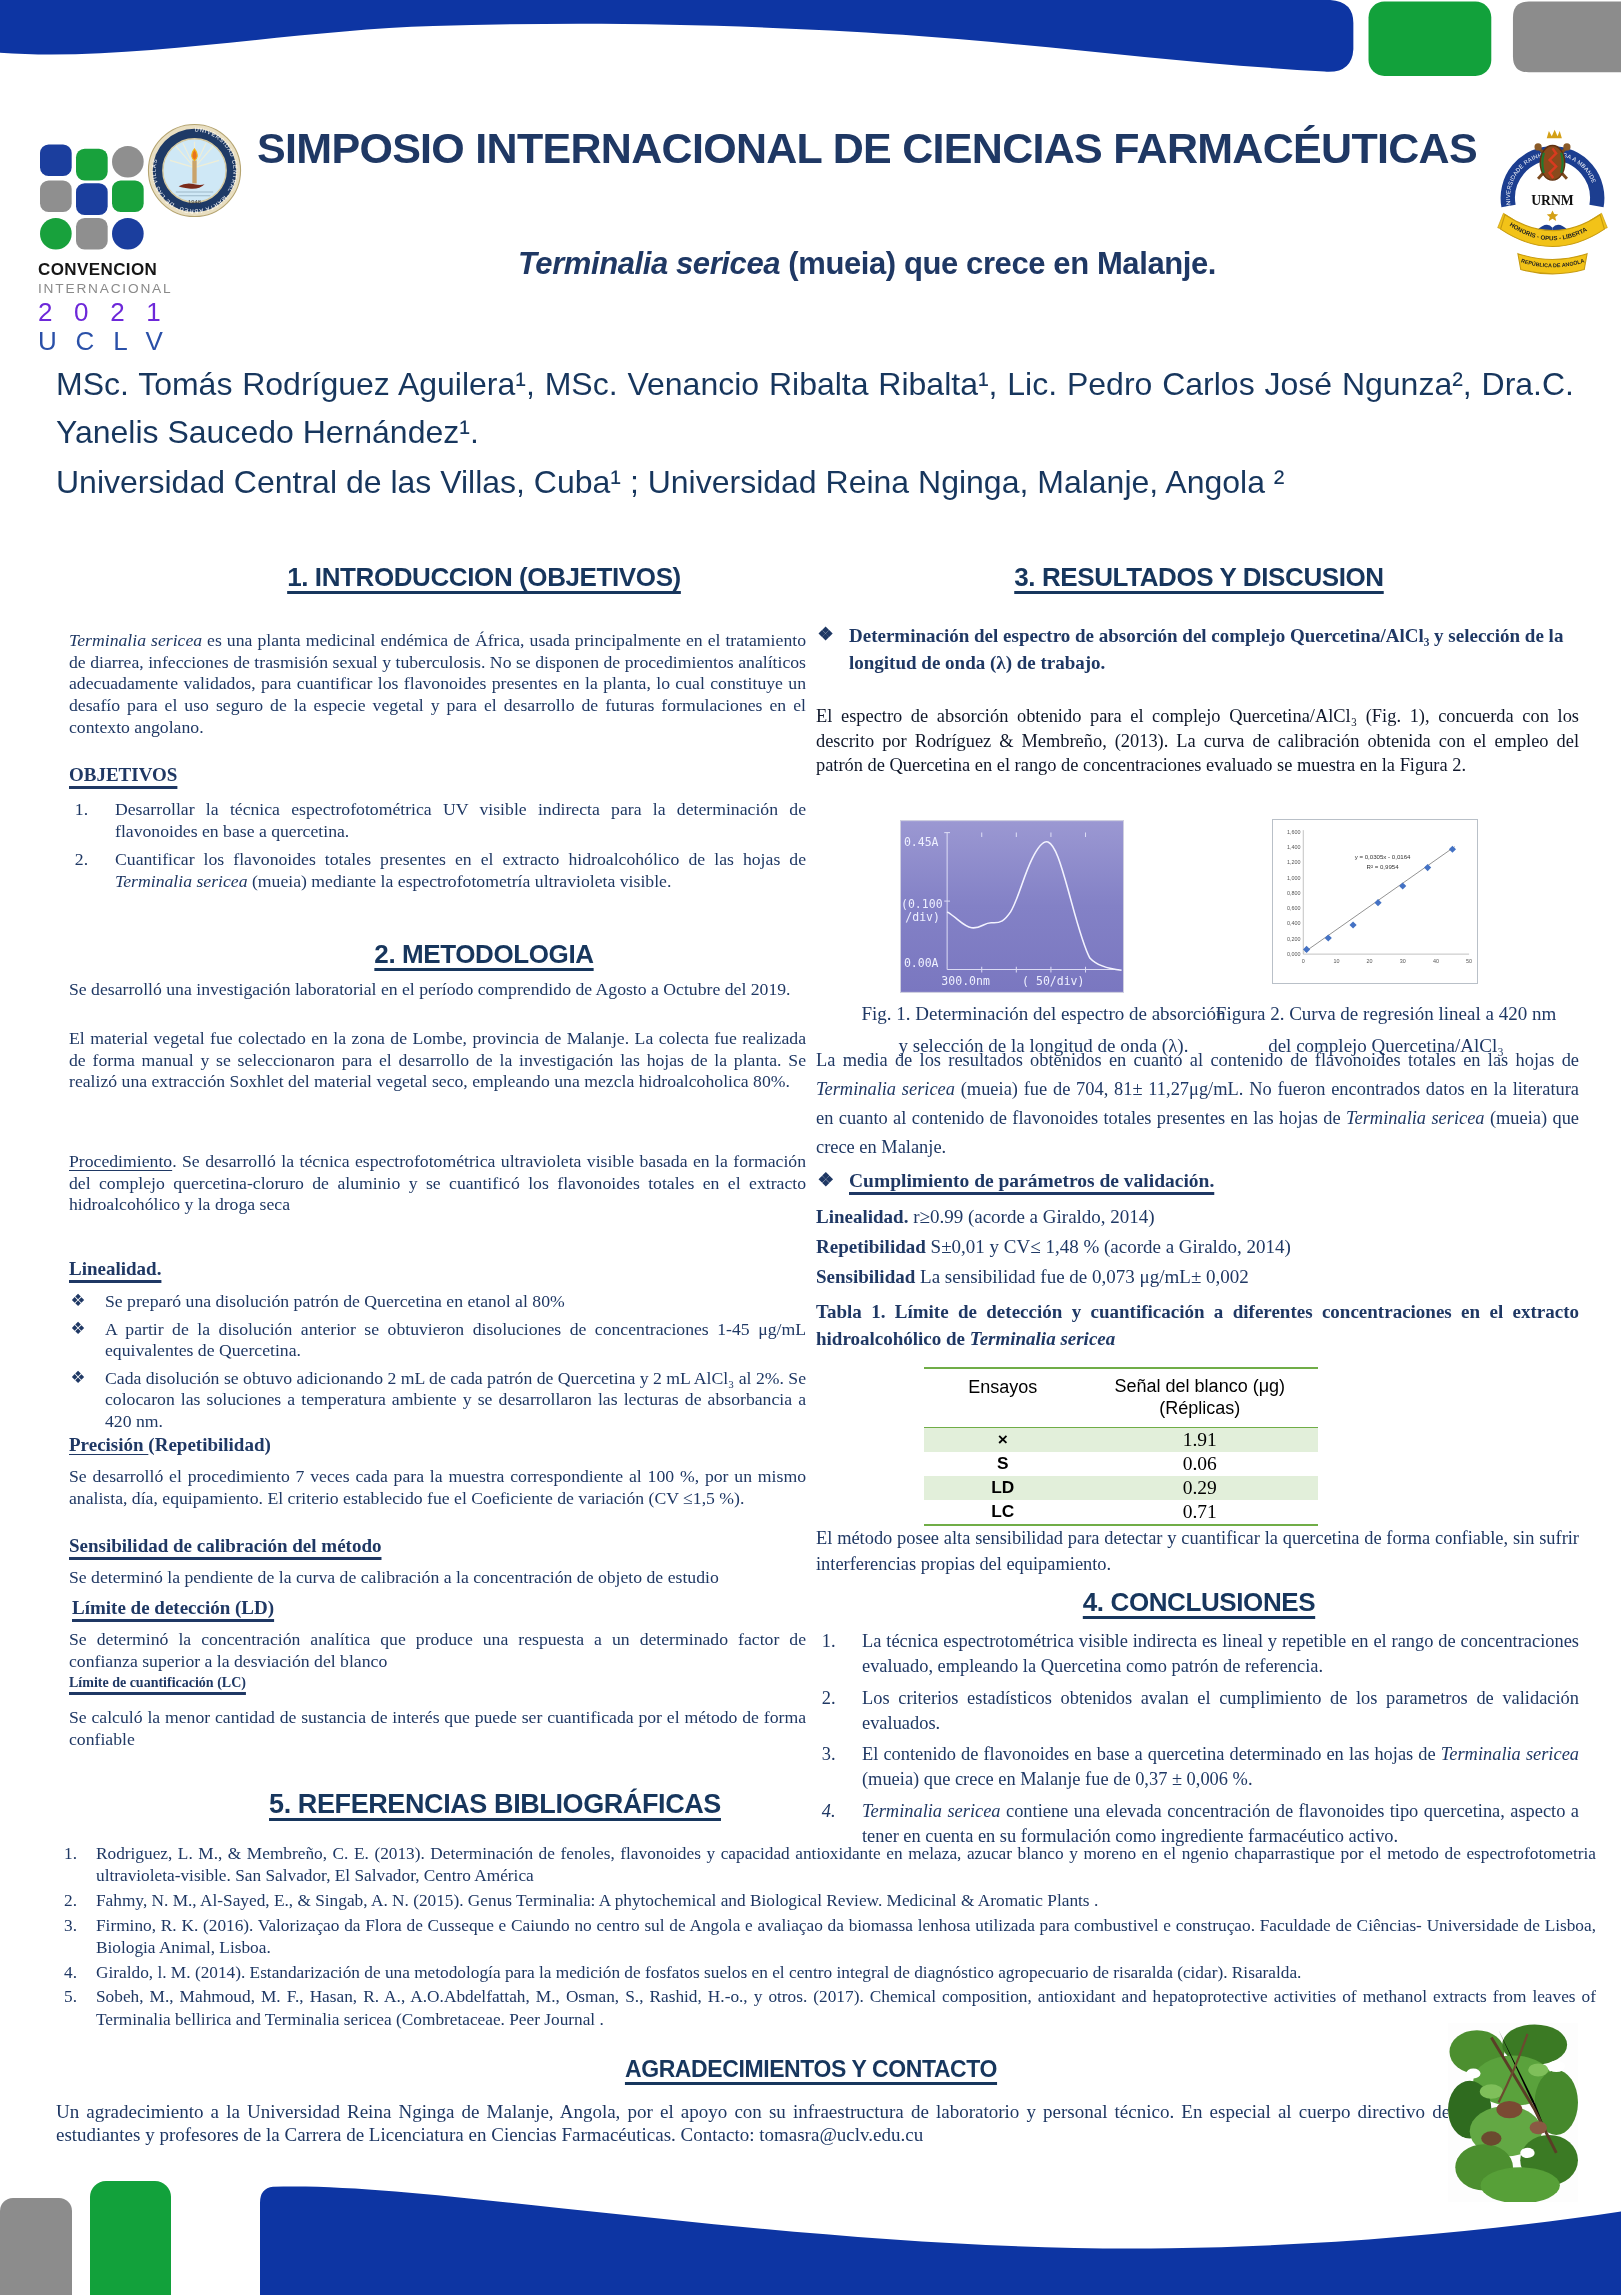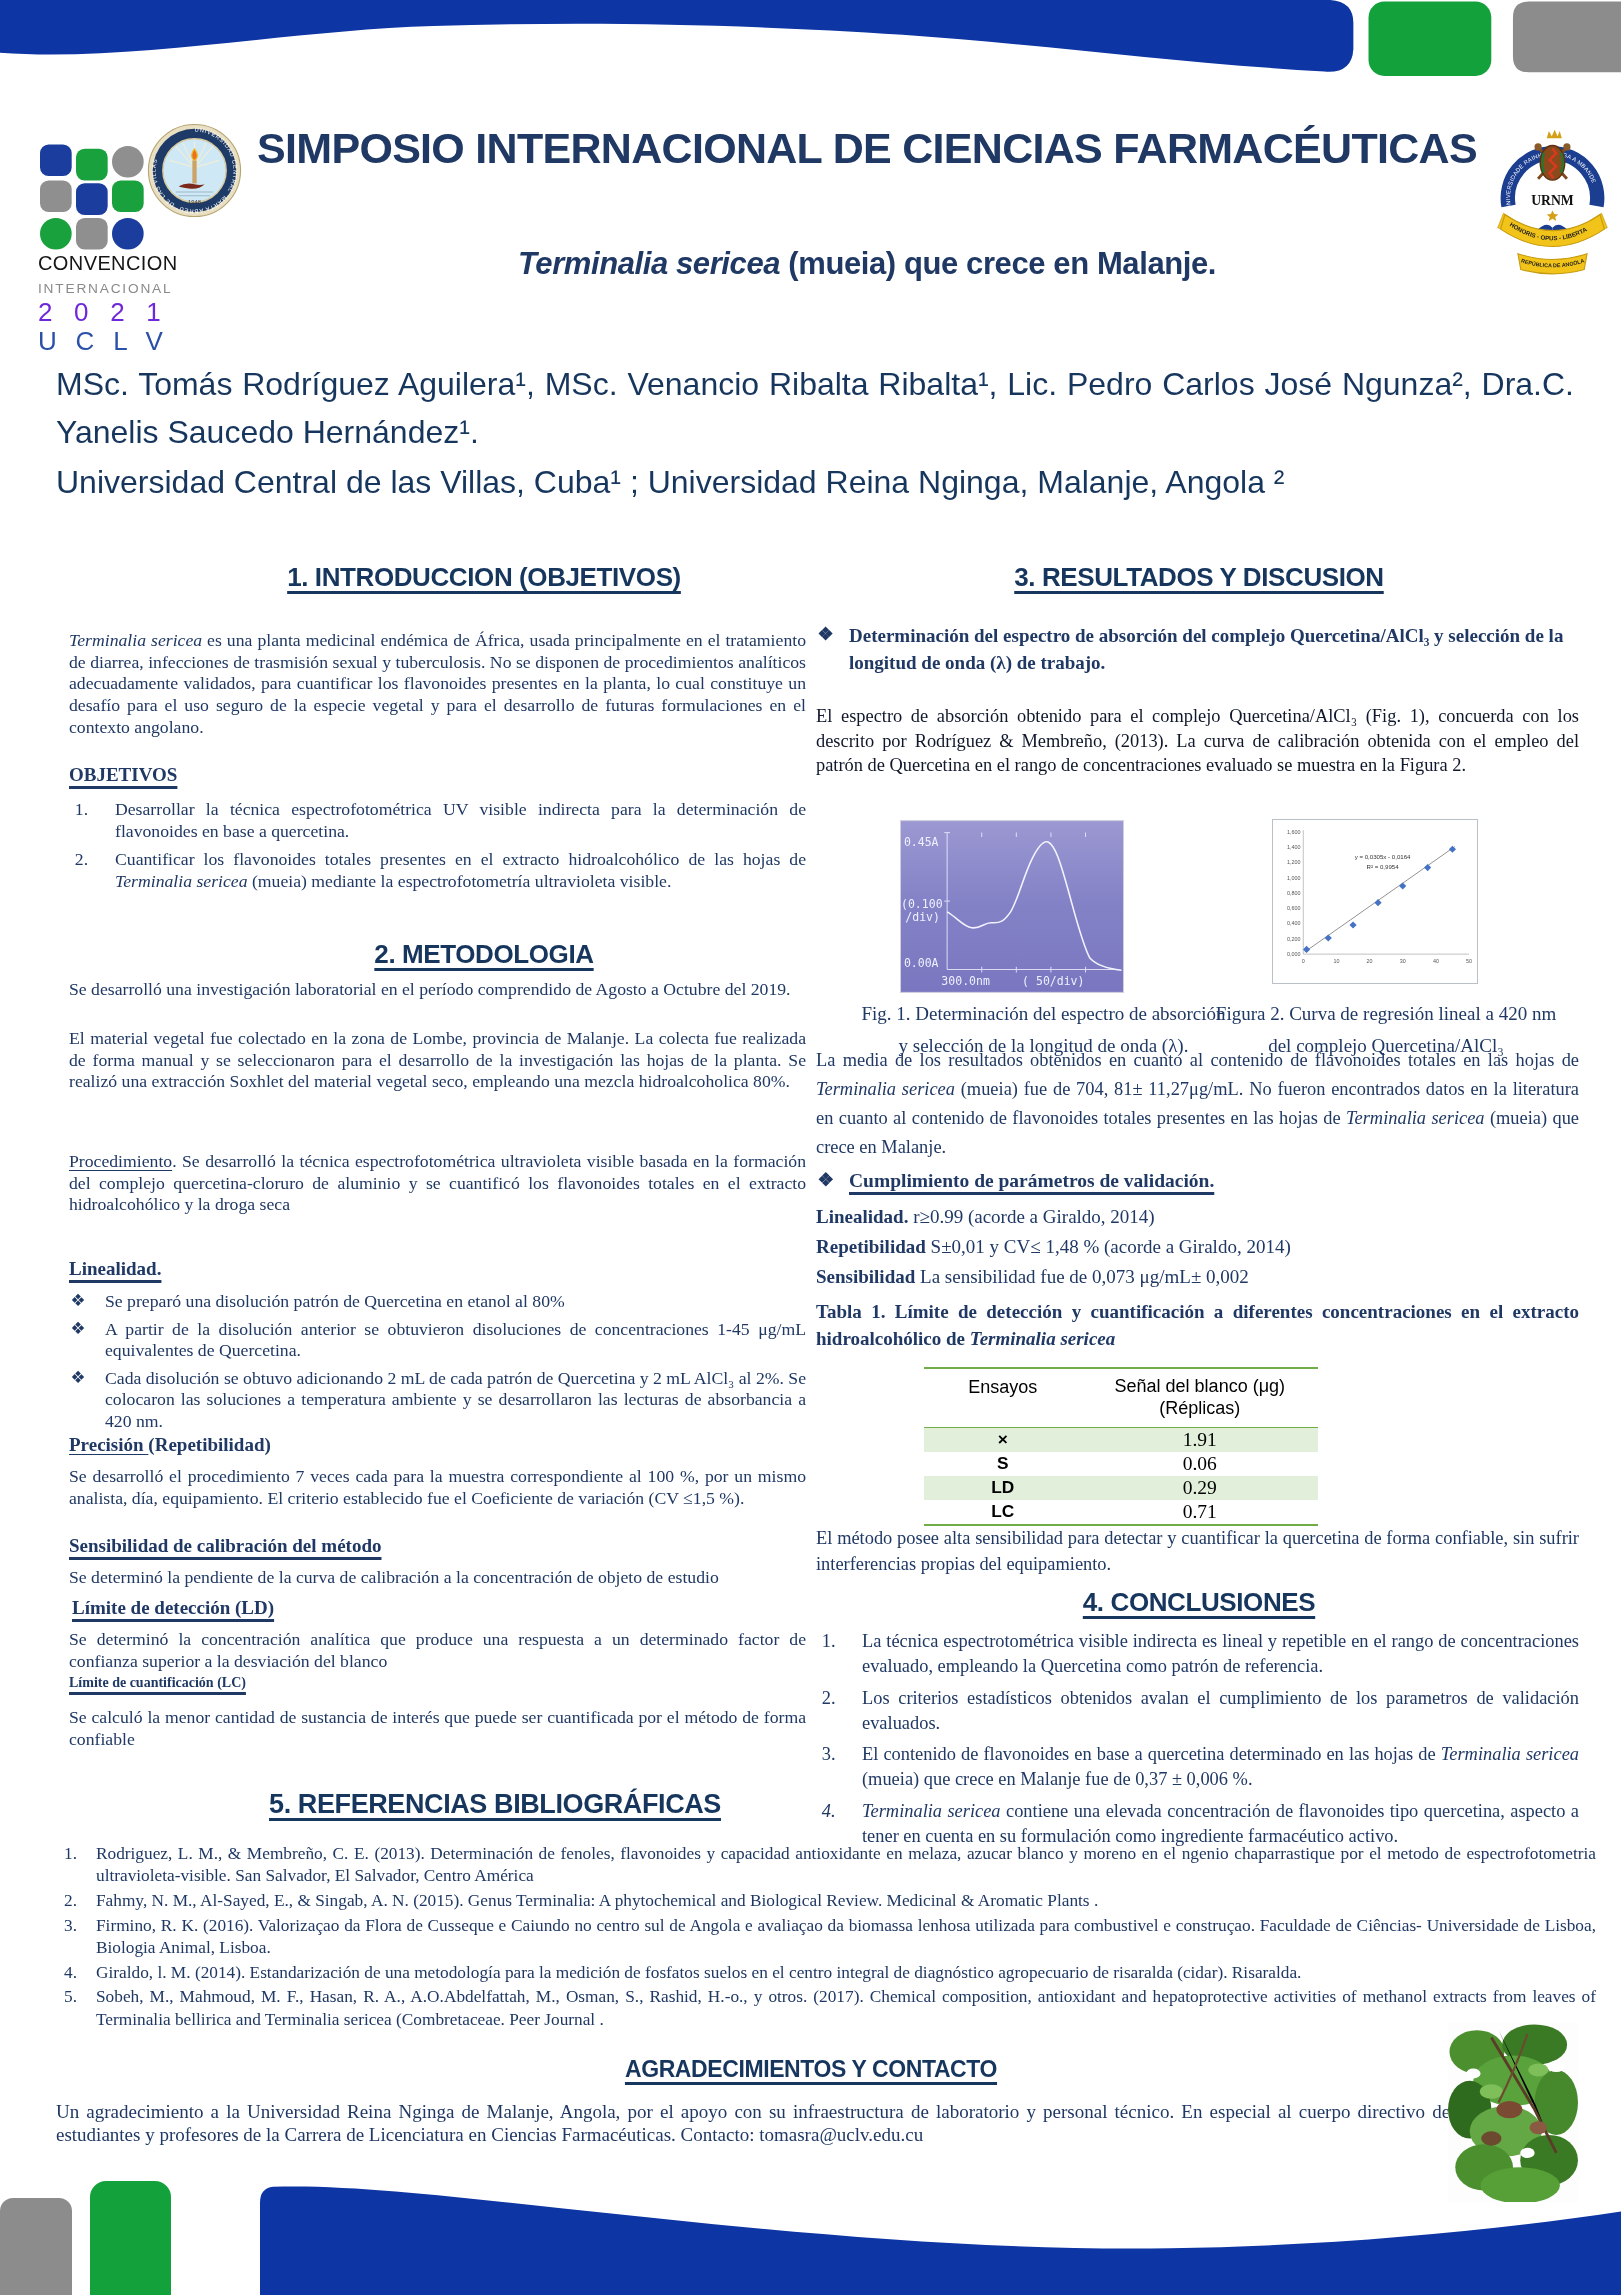--- a/index.html
+++ b/index.html
@@ -49,21 +49,21 @@
     <rect x="0" y="2" width="44" height="44" rx="12" fill="#1B3E9E"></rect>
     <rect x="50" y="8" width="44" height="44" rx="12" fill="#18A13C"></rect>
     <circle cx="122" cy="26" r="22" fill="#8F8F8F"></circle>
     <rect x="0" y="52" width="44" height="44" rx="12" fill="#8F8F8F"></rect>
     <rect x="50" y="56" width="44" height="44" rx="12" fill="#1B3E9E"></rect>
     <rect x="100" y="52" width="44" height="44" rx="12" fill="#18A13C"></rect>
     <circle cx="22" cy="126" r="22" fill="#18A13C"></circle>
     <rect x="50" y="104" width="44" height="44" rx="12" fill="#8F8F8F"></rect>
     <circle cx="122" cy="126" r="22" fill="#1B3E9E"></circle>
   </svg>
-  <div class="abs" style="left:38px;top:252px;width:123px;font-weight:normal;font-size:20px;color:#161616;letter-spacing:0.4px">CONVENCION</div>
+  <div class="abs" style="left:38px;top:260px;width:123px;font-weight:bold;font-size:17px;color:#161616;letter-spacing:0.4px">CONVENCION</div>
   <div class="abs" style="left:38px;top:281px;width:137px;font-size:13.7px;color:#8a8a8a;letter-spacing:1.8px">INTERNACIONAL</div>
   <div class="abs" style="left:38px;top:297px;width:159px;font-size:26px;color:#6d28d9;letter-spacing:7.2px">2 0 2 1</div>
   <div class="abs" style="left:38px;top:326px;width:159px;font-size:26px;color:#2A50A8;letter-spacing:5.8px">U C L V</div>
 
   <svg class="abs" style="left:147px;top:123px" width="95" height="95" viewBox="0 0 132 132">
     <circle cx="66" cy="66" r="64" fill="#e9dfc2" stroke="#b5a470" stroke-width="1.5"></circle>
     <circle cx="66" cy="66" r="58" fill="#1E3A66"></circle>
     <circle cx="66" cy="66" r="44" fill="#cfe8f6" stroke="#d8cba0" stroke-width="2"></circle>
     <g stroke="#f7f0d0" stroke-width="1.6" opacity="0.8">
       <line x1="66" y1="62" x2="40" y2="32"></line>

